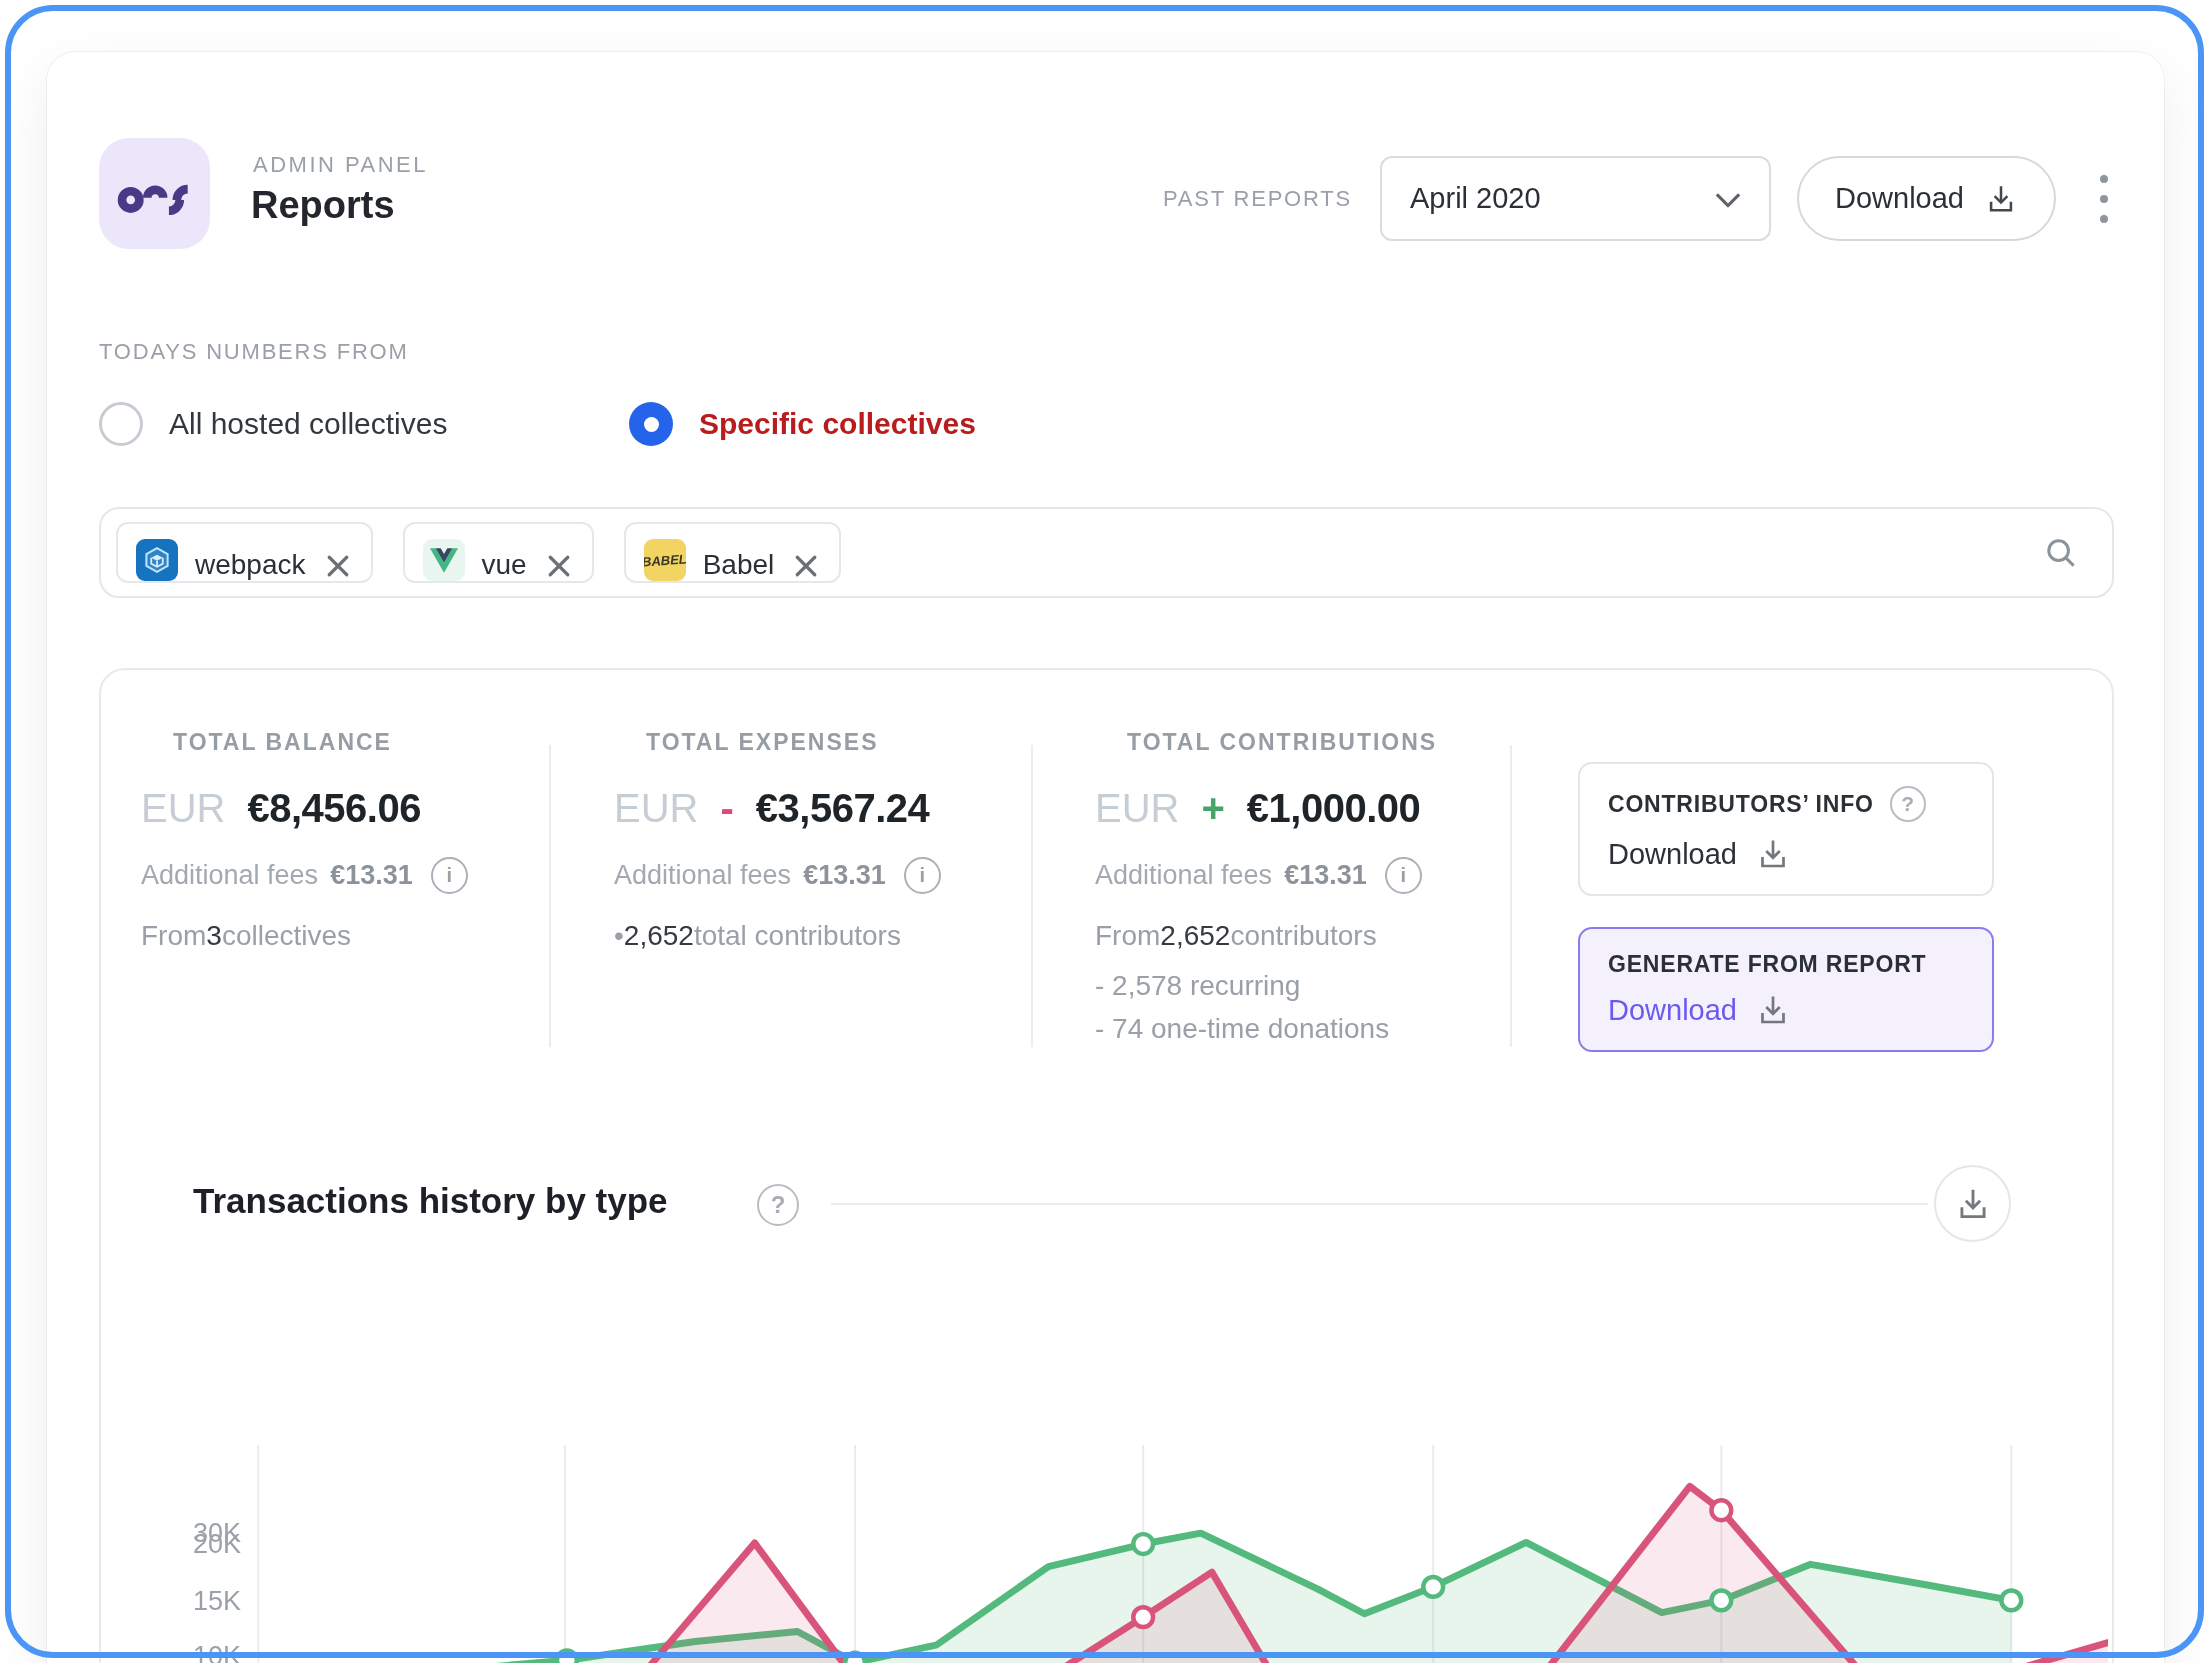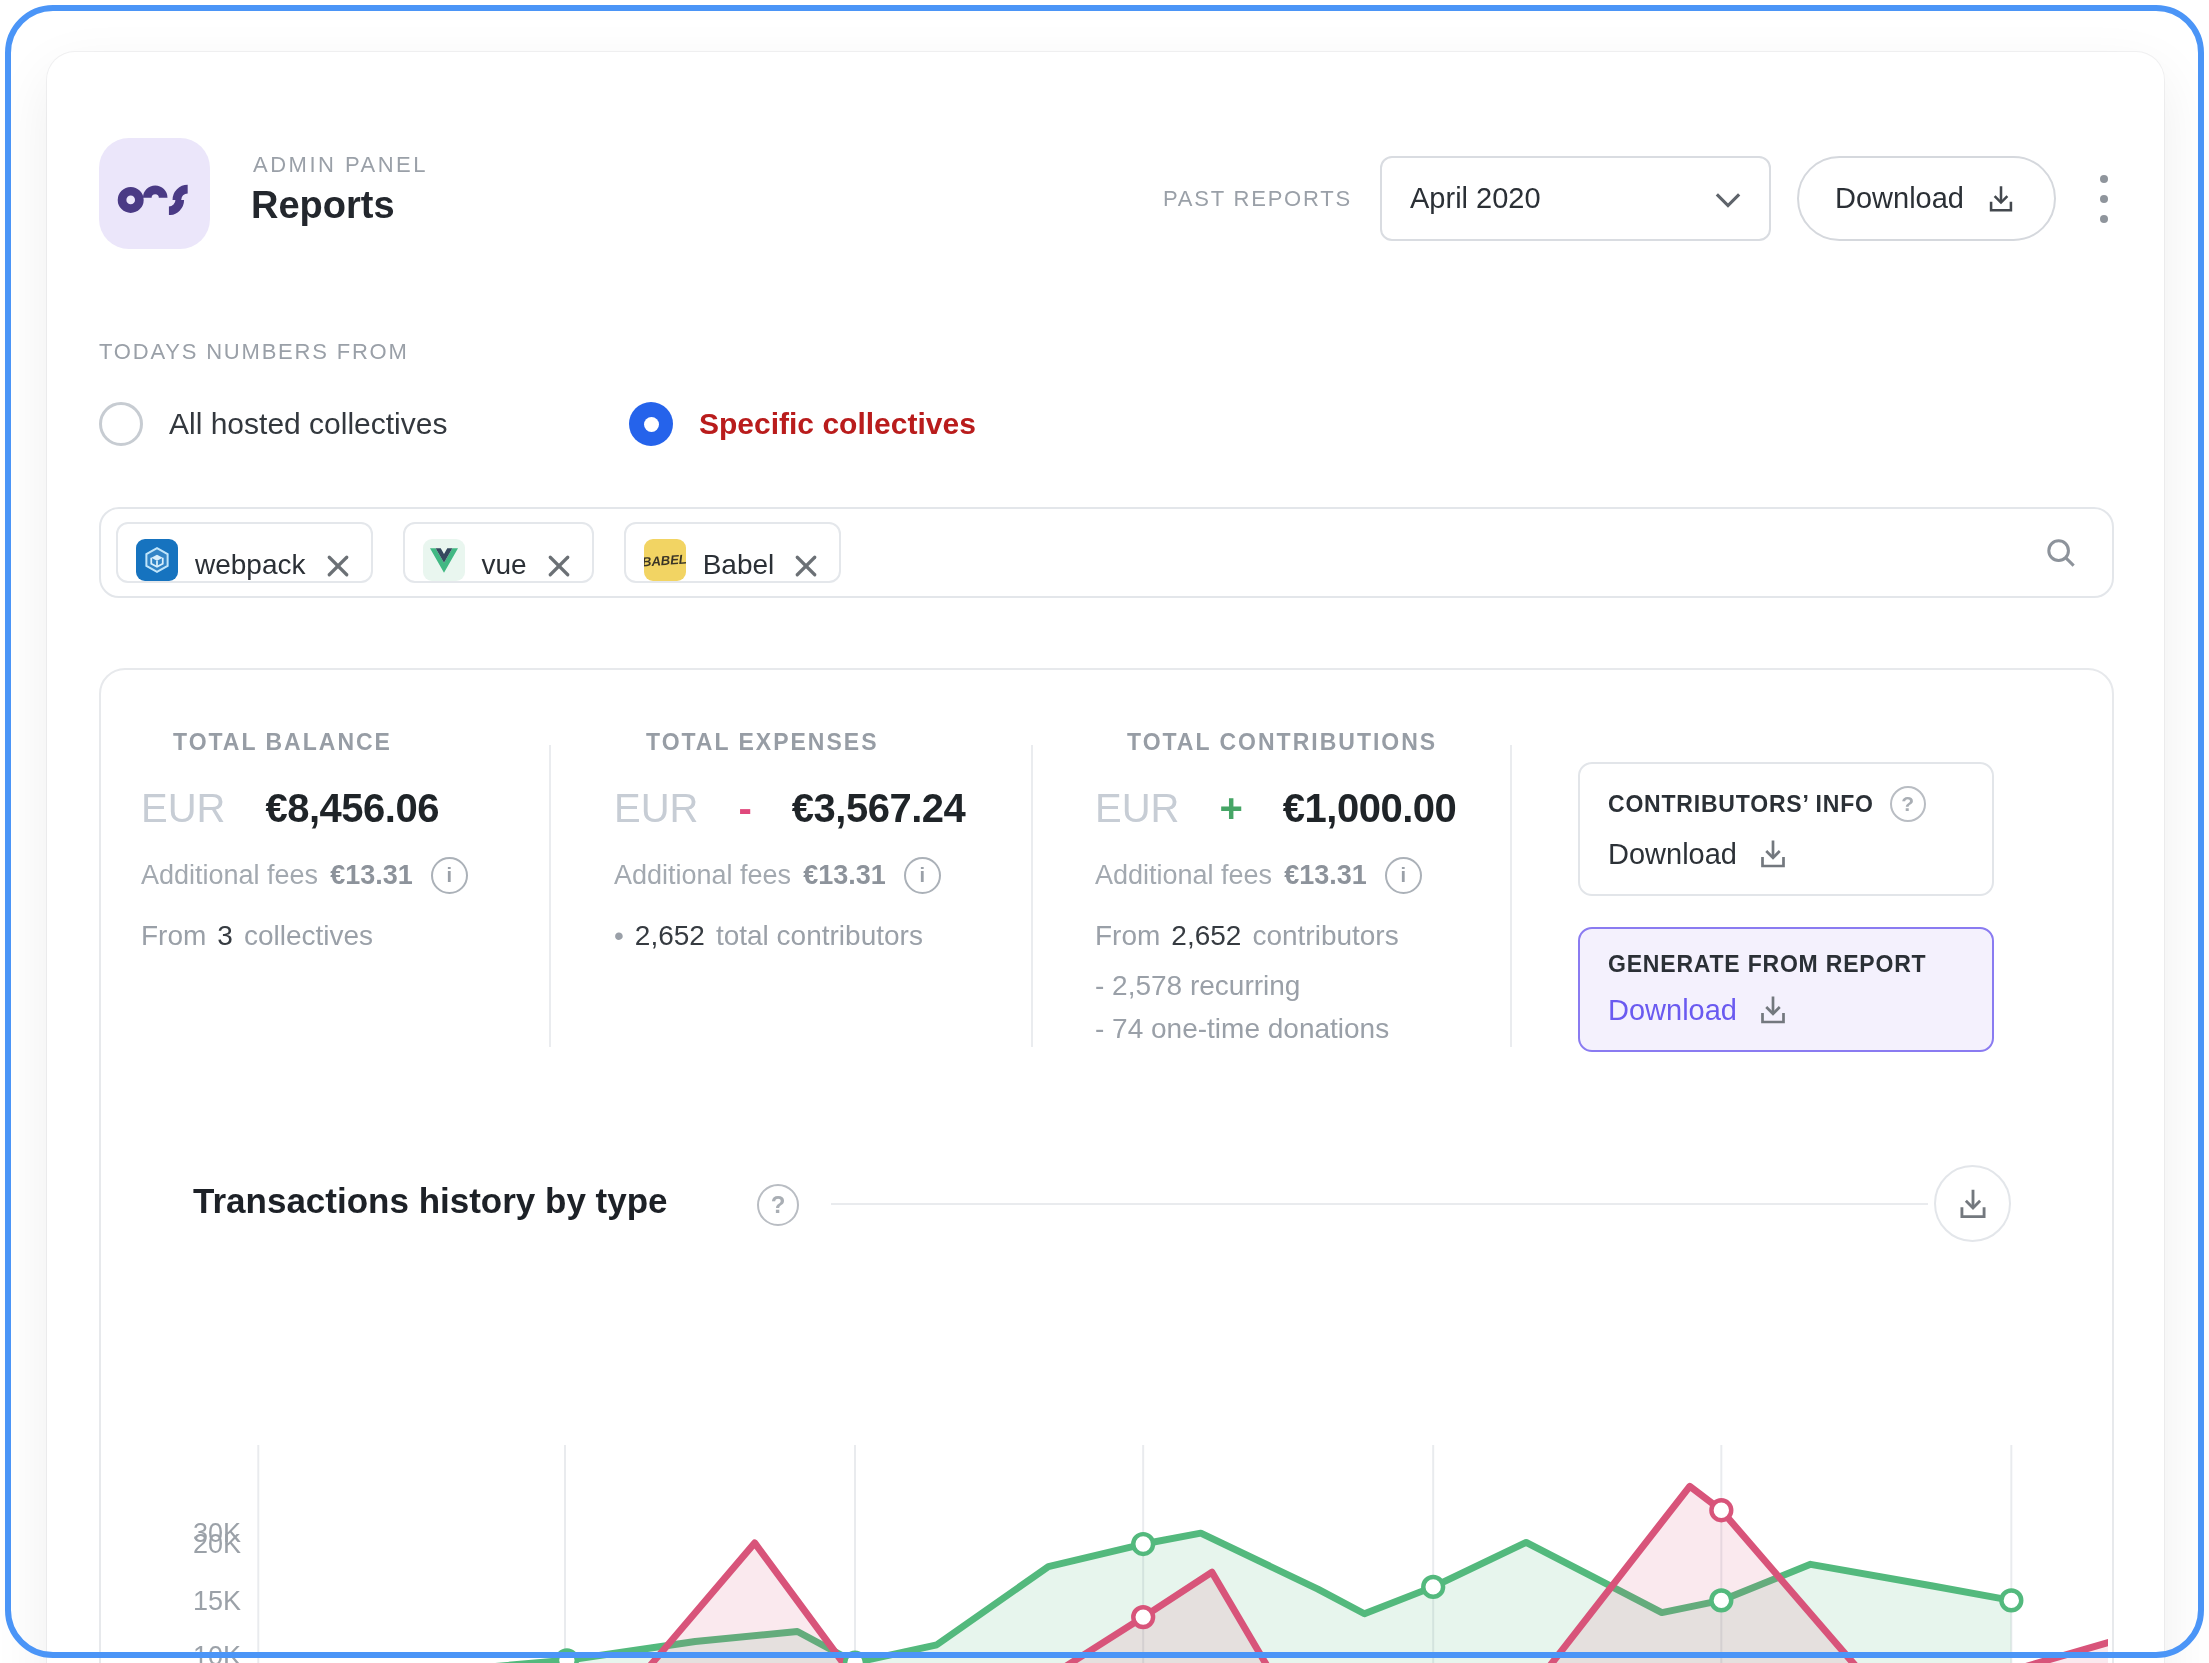--- a/index.html
+++ b/index.html
@@ -56,31 +56,31 @@
   .tag-label { font-size:28px; color:#2b3036; }
   .tag-x { display:flex; cursor:pointer; }
   .search-btn { margin-left:auto; display:flex; cursor:pointer; }
 
   
   .big-card { position:absolute; left:52px; top:616px; width:2015px; height:1117px;
     border:2px solid #e7e9ec; border-radius:26px; background:#fff; }
 
   .stat-col { position:absolute; top:677px; }
   .stat-label { font-size:23px; letter-spacing:2px; color:#979da5; font-weight:700;margin-left:32px; }
-  .amount-row { display:flex; align-items:flex-start; gap:40px; margin-top:30px; }
+  .amount-row { display:flex; align-items:flex-start; gap:22px; margin-top:30px; }
   .cur { font-size:40px; color:#c7cdd5; }
   .sign { font-size:40px; font-weight:700; }
   .amount { font-size:40px; font-weight:700; color:#1f2428; letter-spacing:-0.5px; }
   .fees-row { display:flex; align-items:center; gap:12px; margin-top:26px;
     font-size:27px; color:#a3a9b0; }
   .fees-val { font-weight:700; color:#8d939b; }
   .icon-circle { width:37px; height:37px; border-radius:50%; border:2.5px solid #abb1b8;
     display:flex; align-items:center; justify-content:center;
     font-size:20px; color:#9aa0a8; font-weight:700; margin-left:6px; cursor:pointer; flex:none; }
-  .note-row { display:flex; gap:11px; margin-top:26px; font-size:28px; color:#9aa0a8; }
+  .note-row { display:flex; gap:0; margin-top:26px; font-size:28px; color:#9aa0a8; }
   .note-dark { color:#363b41; font-weight:500; }
   .breakdown { margin-top:12px; font-size:28px; color:#9aa0a8; line-height:1.55; }
   .v-div { position:absolute; width:2px; background:#eaecef; top:693px; height:302px; }
 
   .action-card { position:absolute; left:1531px; width:416px; border-radius:14px;
     background:#fff; border:2px solid #e2e5e9; padding:22px 28px; }
   .action-card.purple { background:#f4f1fd; border:2px solid #8a7bf1; }
   .ac-title-row { display:flex; align-items:center; gap:16px; }
   .ac-title { font-size:23px; font-weight:700; letter-spacing:0.8px; color:#2b3036; }
   .ac-dl { display:flex; align-items:center; gap:18px; margin-top:14px;

